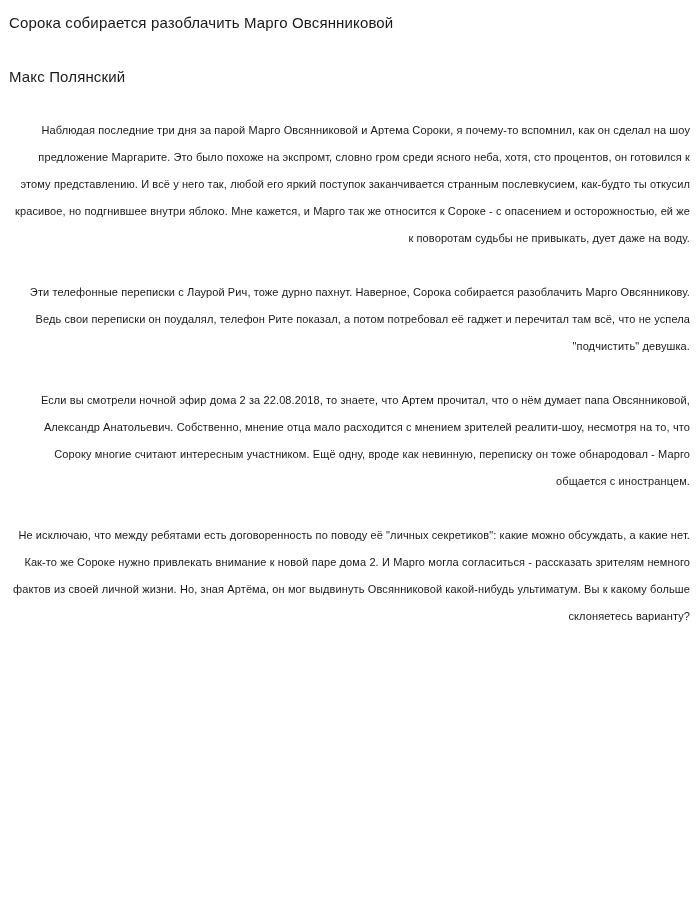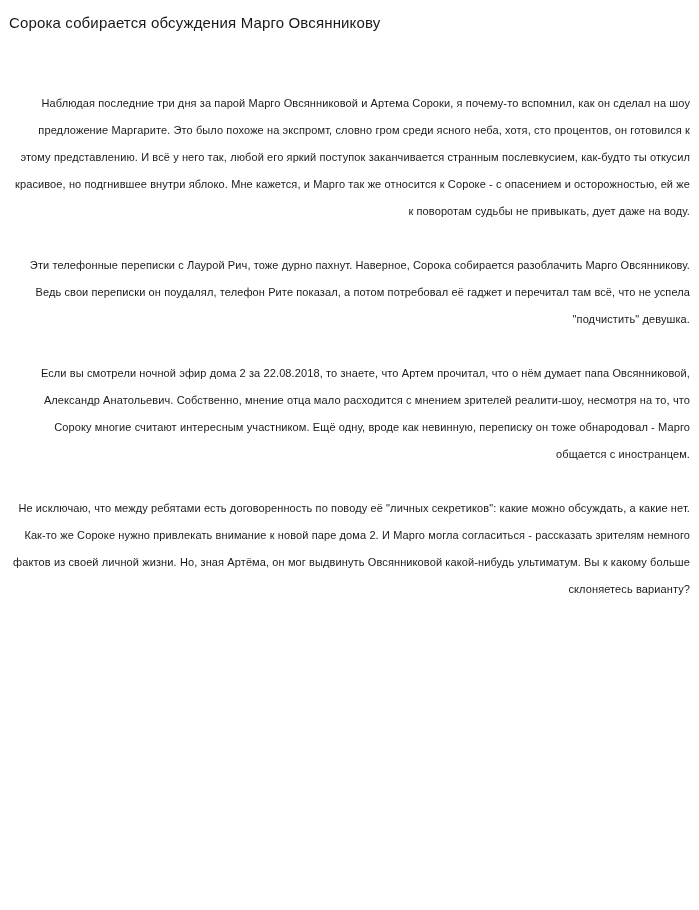--- a/index.html
+++ b/index.html
@@ -61,24 +61,25 @@
   }
   .body-paragraph:last-child {
     margin-bottom: 4px;
   }
 </style>
 </head>
 <body>
 
 <div class="page">
 
-  <h1 class="article-title">Сорока собирается обсуждения Марго Овсянникову</h1>
+  <h1 class="article-title">Сорока собирается разоблачить Марго Овсянниковой</h1>
 
   <div class="spacer-line"></div>
 
+  <div class="byline">Макс Полянский</div>
 
   <div class="spacer-line"></div>
 
   <div class="body-copy">
     <p class="body-paragraph">Наблюдая последние три дня за парой Марго Овсянниковой и Артема Сороки, я почему-то вспомнил, как он сделал на шоу предложение Маргарите. Это было похоже на экспромт, словно гром среди ясного неба, хотя, сто процентов, он готовился к этому представлению. И всё у него так, любой его яркий поступок заканчивается странным послевкусием, как-будто ты откусил красивое, но подгнившее внутри яблоко. Мне кажется, и Марго так же относится к Сороке - с опасением и осторожностью, ей же к поворотам судьбы не привыкать, дует даже на воду.</p>
     <p class="body-paragraph">Эти телефонные переписки с Лаурой Рич, тоже дурно пахнут. Наверное, Сорока собирается разоблачить Марго Овсянникову. Ведь свои переписки он поудалял, телефон Рите показал, а потом потребовал её гаджет и перечитал там всё, что не успела "подчистить" девушка.</p>
     <p class="body-paragraph">Если вы смотрели ночной эфир дома 2 за 22.08.2018, то знаете, что Артем прочитал, что о нём думает папа Овсянниковой, Александр Анатольевич. Собственно, мнение отца мало расходится с мнением зрителей реалити-шоу, несмотря на то, что Сороку многие считают интересным участником. Ещё одну, вроде как невинную, переписку он тоже обнародовал - Марго общается с иностранцем.</p>
     <p class="body-paragraph">Не исключаю, что между ребятами есть договоренность по поводу её "личных секретиков": какие можно обсуждать, а какие нет. Как-то же Сороке нужно привлекать внимание к новой паре дома 2. И Марго могла согласиться - рассказать зрителям немного фактов из своей личной жизни. Но, зная Артёма, он мог выдвинуть Овсянниковой какой-нибудь ультиматум. Вы к какому больше склоняетесь варианту?</p>
   </div>
 

